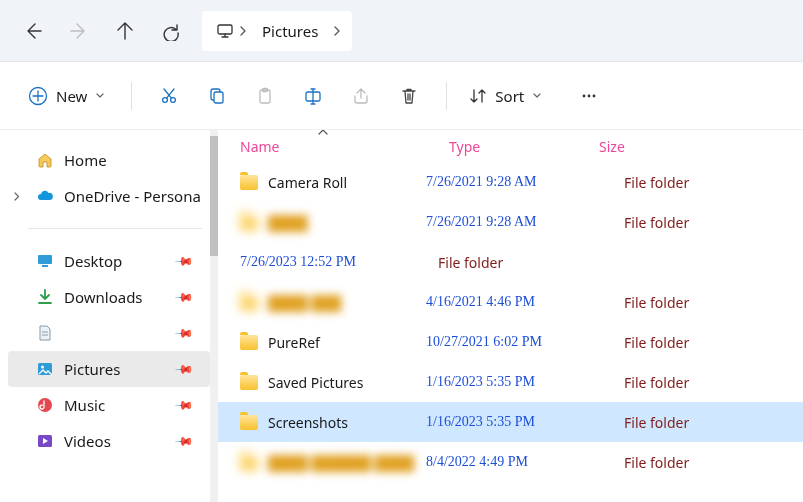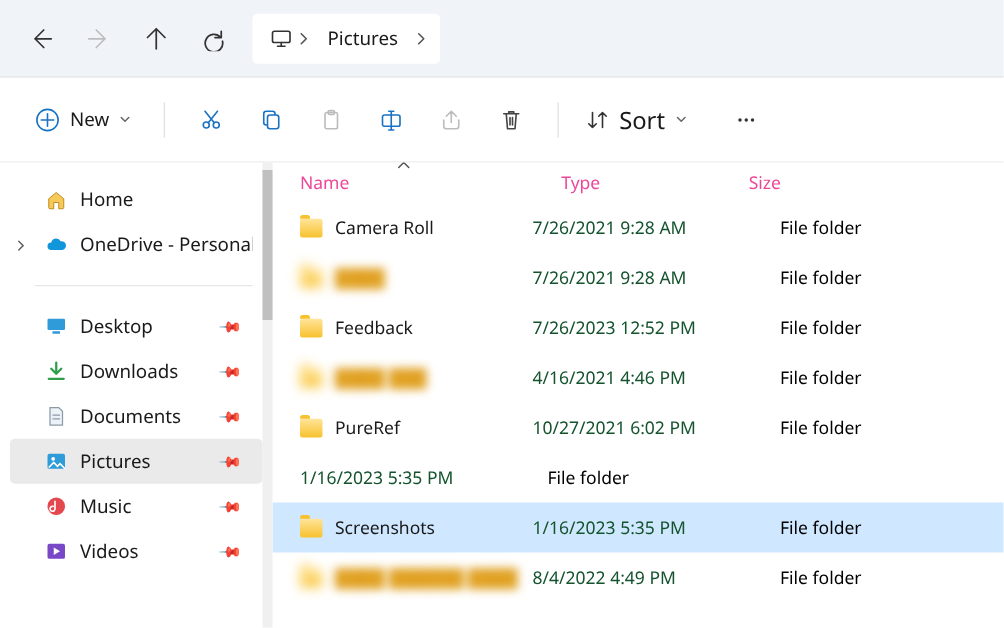--- a/index.html
+++ b/index.html
@@ -13,21 +13,21 @@
   .bc-seg { padding: 0 10px; font-size: 15px; }
   .bc-chev { color: #555; padding: 0 4px; }
 
   
   .toolbar { display: flex; align-items: center; height: 68px; padding: 12px 16px; border-bottom: 1px solid #eee; gap: 2px; }
   .newbtn { display: flex; align-items: center; gap: 8px; padding: 6px 12px; border-radius: 4px; font-size: 15px; }
   .vsep { width: 1px; height: 28px; background: #e0e0e0; margin: 0 12px; }
   .tbtn { width: 46px; height: 40px; display: flex; align-items: center; justify-content: center; border-radius: 4px; }
   .tbtn.enabled { color: #1a72c4; }
   .tbtn.dis { color: #b8b8b8; }
-  .tlbl { display: flex; align-items: center; gap: 8px; padding: 6px 8px; font-size: 19px; }
+  .tlbl { display: flex; align-items: center; gap: 8px; padding: 6px 8px; font-size: 15px; }
   .chev-sm { color: #666; }
 
   
   .body { display: flex; height: calc(502px - 62px - 60px); }
   .sidebar { width: 218px; position: relative; padding-top: 8px; }
   .sb-scroll { position: absolute; right: 0; top: 0; width: 8px; height: 100%; background: #f0f0f0; }
   .sb-thumb { position: absolute; right: 0; top: 6px; width: 8px; height: 120px; background: #c0c0c0; border-radius: 0; }
 
   .navtree { padding: 4px 8px 4px 8px; }
   .navitem { display: flex; align-items: center; height: 36px; padding: 0 8px 0 28px; gap: 10px; border-radius: 4px; font-size: 15px; position: relative; }
@@ -44,22 +44,22 @@
   .colhead { display: flex; align-items: center; height: 32px; color: #ec4899; font-size: 14px; padding-left: 22px; position: relative; }
   .colhead .sorticon { position: absolute; left: 100px; top: -2px; color: #666; font-size: 10px; }
   .col-name { width: 186px; }
   .col-date { width: 198px; }
   .col-type { width: 150px; margin-left: 23px; }
   .col-size { flex: 1; }
   .rows { }
   .row { display: flex; align-items: center; height: 40px; padding-left: 22px; }
   .row.sel { background: #cfe8ff; }
   .cell-name { width: 186px; display: flex; align-items: center; gap: 10px; }
-  .cell-date { width: 198px; color: #14532d; }
-  .cell-type { width: 150px; color: #000000; }
+  .cell-date { width: 198px; color: #1d4ed8; font-family: Liberation Serif, serif; }
+  .cell-type { width: 150px; color: #7f1d1d; }
   .foldericon { width: 18px; height: 15px; background: linear-gradient(#ffe49a,#f8c22e); border-radius: 2px; position: relative; flex: 0 0 18px; }
   .foldericon::before { content: ""; position: absolute; left: 0; top: -3px; width: 8px; height: 3px; background: #f8c22e; border-radius: 2px 2px 0 0; }
   .blur { filter: blur(4px); color: #e0a020; }
   .blur .foldericon { filter: blur(3px); }
 
   svg { display: block; }
 </style>
 </head>
 <body>
 
@@ -227,21 +227,20 @@
         <span>Downloads</span>
         <span class="pin">📌</span>
       </div>
       <div class="navitem">
         <span class="ico">
           <svg width="18" height="18" viewBox="0 0 18 18">
               <path d="M4 2h7l3 3v11H4z" fill="#edf2f7" stroke="#8a9aa8" stroke-width="1"></path>
               <path d="M6 8h6M6 11h6" stroke="#8a9aa8" stroke-width="1"></path>
             </svg>
         </span>
-        <span>Documents</span>
         <span class="pin">📌</span>
       </div>
       <div class="navitem sel">
         <span class="ico">
           <svg width="18" height="18" viewBox="0 0 18 18">
               <rect x="2" y="3" width="14" height="12" rx="1.5" fill="#2f9bd8"></rect>
               <circle cx="6.5" cy="7" r="1.5" fill="#fff"></circle>
               <path d="M3 14l4-4 3 3 2-2 4 4" stroke="#fff" stroke-width="1.3" fill="none"></path>
             </svg>
         </span>
@@ -297,44 +296,44 @@
         </div>
         <div class="row">
           <div class="cell-name blur">
             <span class="foldericon"></span>
             <span>████</span>
           </div>
           <div class="cell-date">7/26/2021 9:28 AM</div>
           <div class="cell-type">File folder</div>
         </div>
         <div class="row">
+          <div class="cell-date">7/26/2023 12:52 PM</div>
+          <div class="cell-type">File folder</div>
+        </div>
+        <div class="row">
+          <div class="cell-name blur">
+            <span class="foldericon"></span>
+            <span>████ ███</span>
+          </div>
+          <div class="cell-date">4/16/2021 4:46 PM</div>
+          <div class="cell-type">File folder</div>
+        </div>
+        <div class="row">
           <div class="cell-name">
             <span class="foldericon"></span>
-            <span>Feedback</span>
-          </div>
-          <div class="cell-date">7/26/2023 12:52 PM</div>
-          <div class="cell-type">File folder</div>
-        </div>
-        <div class="row">
-          <div class="cell-name blur">
-            <span class="foldericon"></span>
-            <span>████ ███</span>
-          </div>
-          <div class="cell-date">4/16/2021 4:46 PM</div>
+            <span>PureRef</span>
+          </div>
+          <div class="cell-date">10/27/2021 6:02 PM</div>
           <div class="cell-type">File folder</div>
         </div>
         <div class="row">
           <div class="cell-name">
             <span class="foldericon"></span>
-            <span>PureRef</span>
-          </div>
-          <div class="cell-date">10/27/2021 6:02 PM</div>
-          <div class="cell-type">File folder</div>
-        </div>
-        <div class="row">
+            <span>Saved Pictures</span>
+          </div>
           <div class="cell-date">1/16/2023 5:35 PM</div>
           <div class="cell-type">File folder</div>
         </div>
         <div class="row sel">
           <div class="cell-name">
             <span class="foldericon"></span>
             <span>Screenshots</span>
           </div>
           <div class="cell-date">1/16/2023 5:35 PM</div>
           <div class="cell-type">File folder</div>

